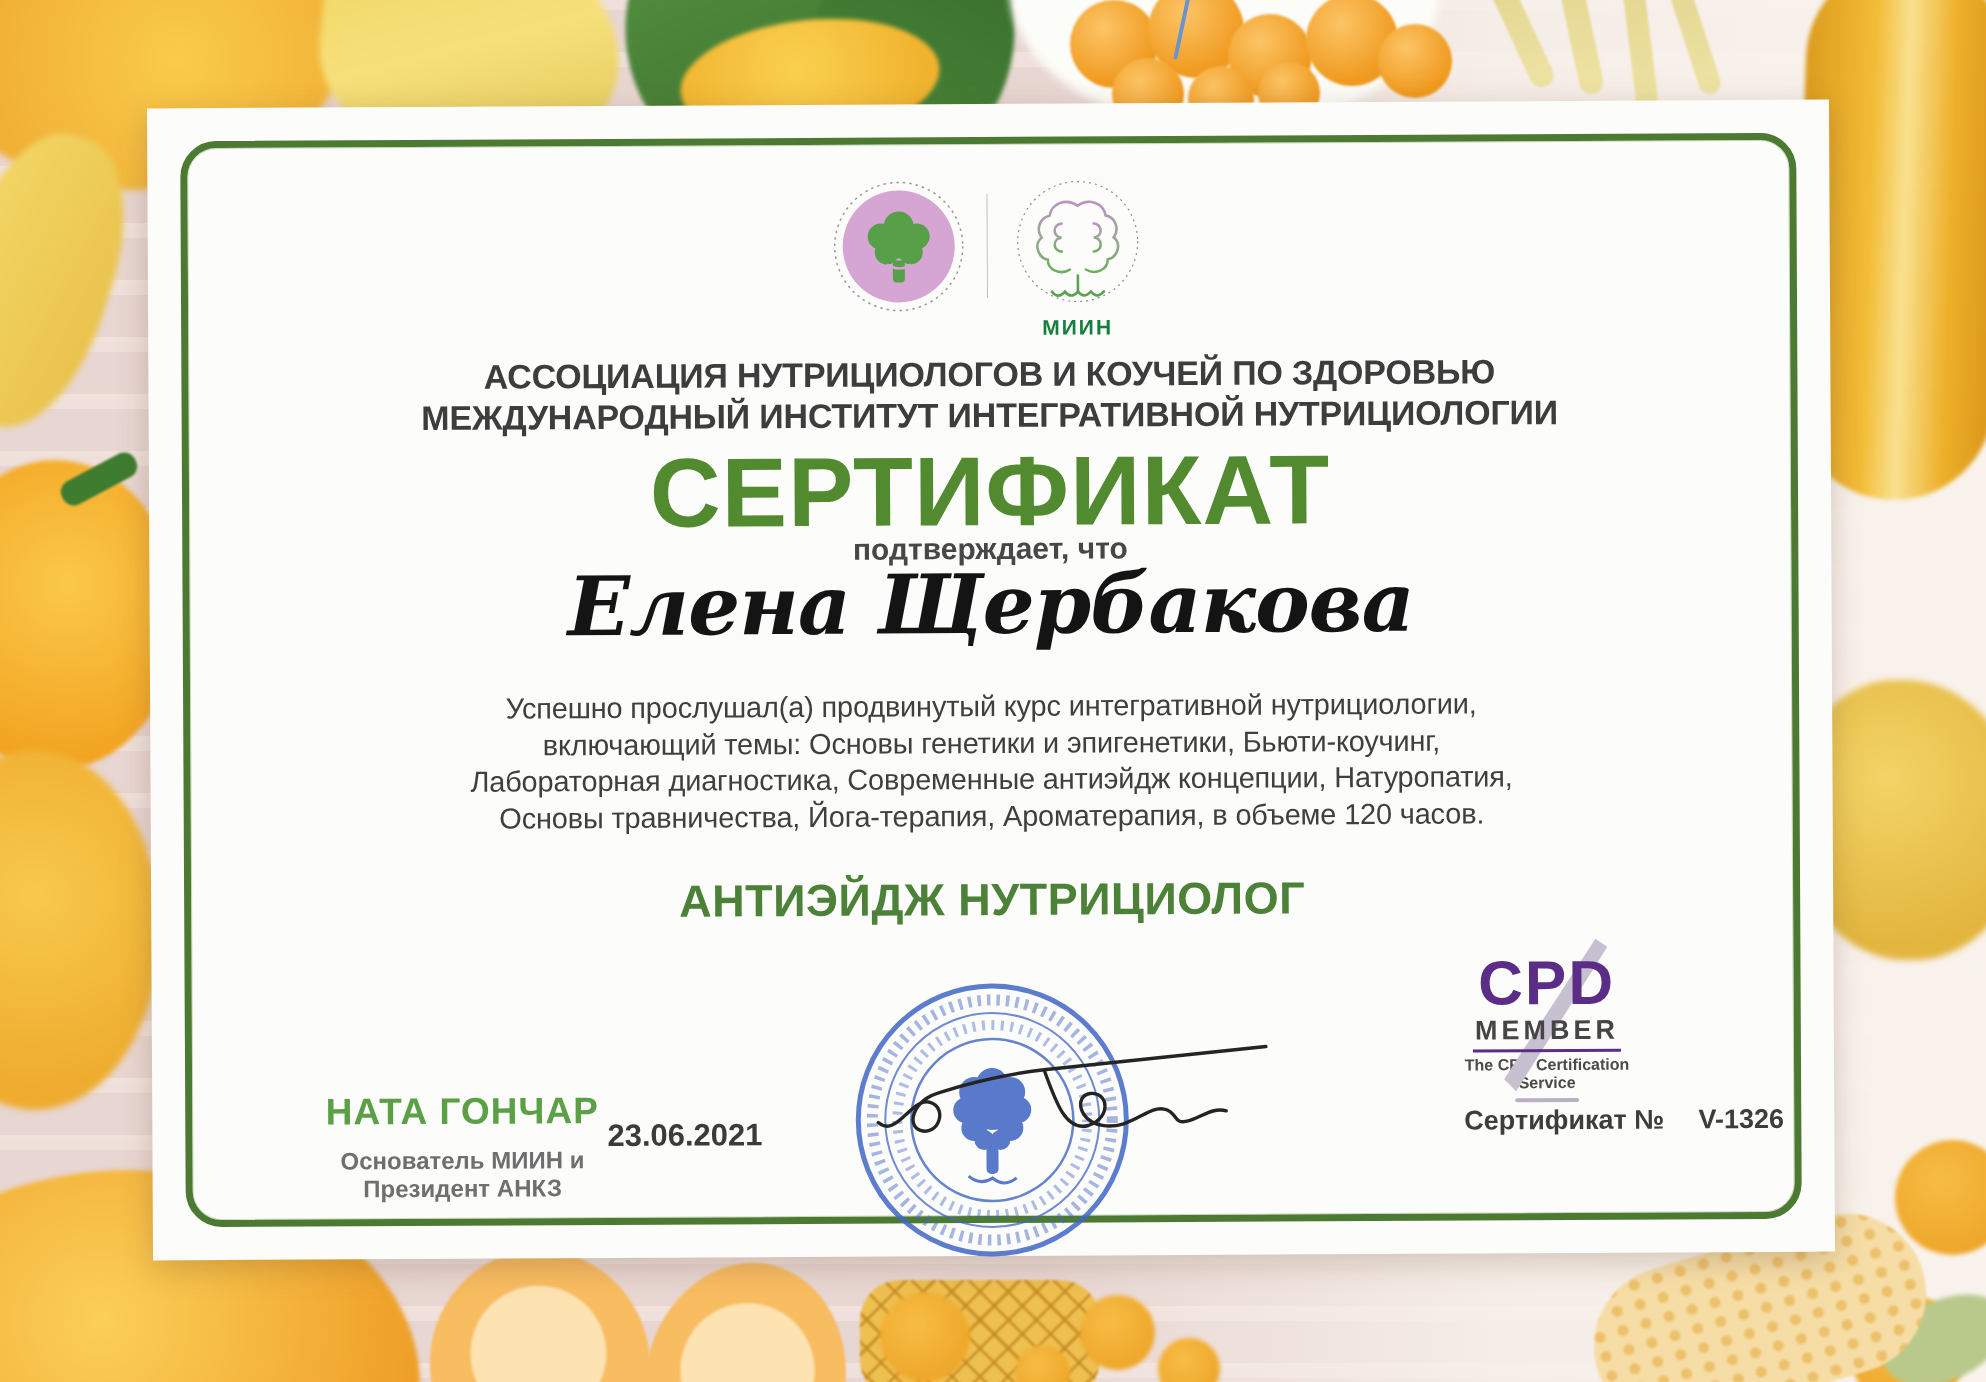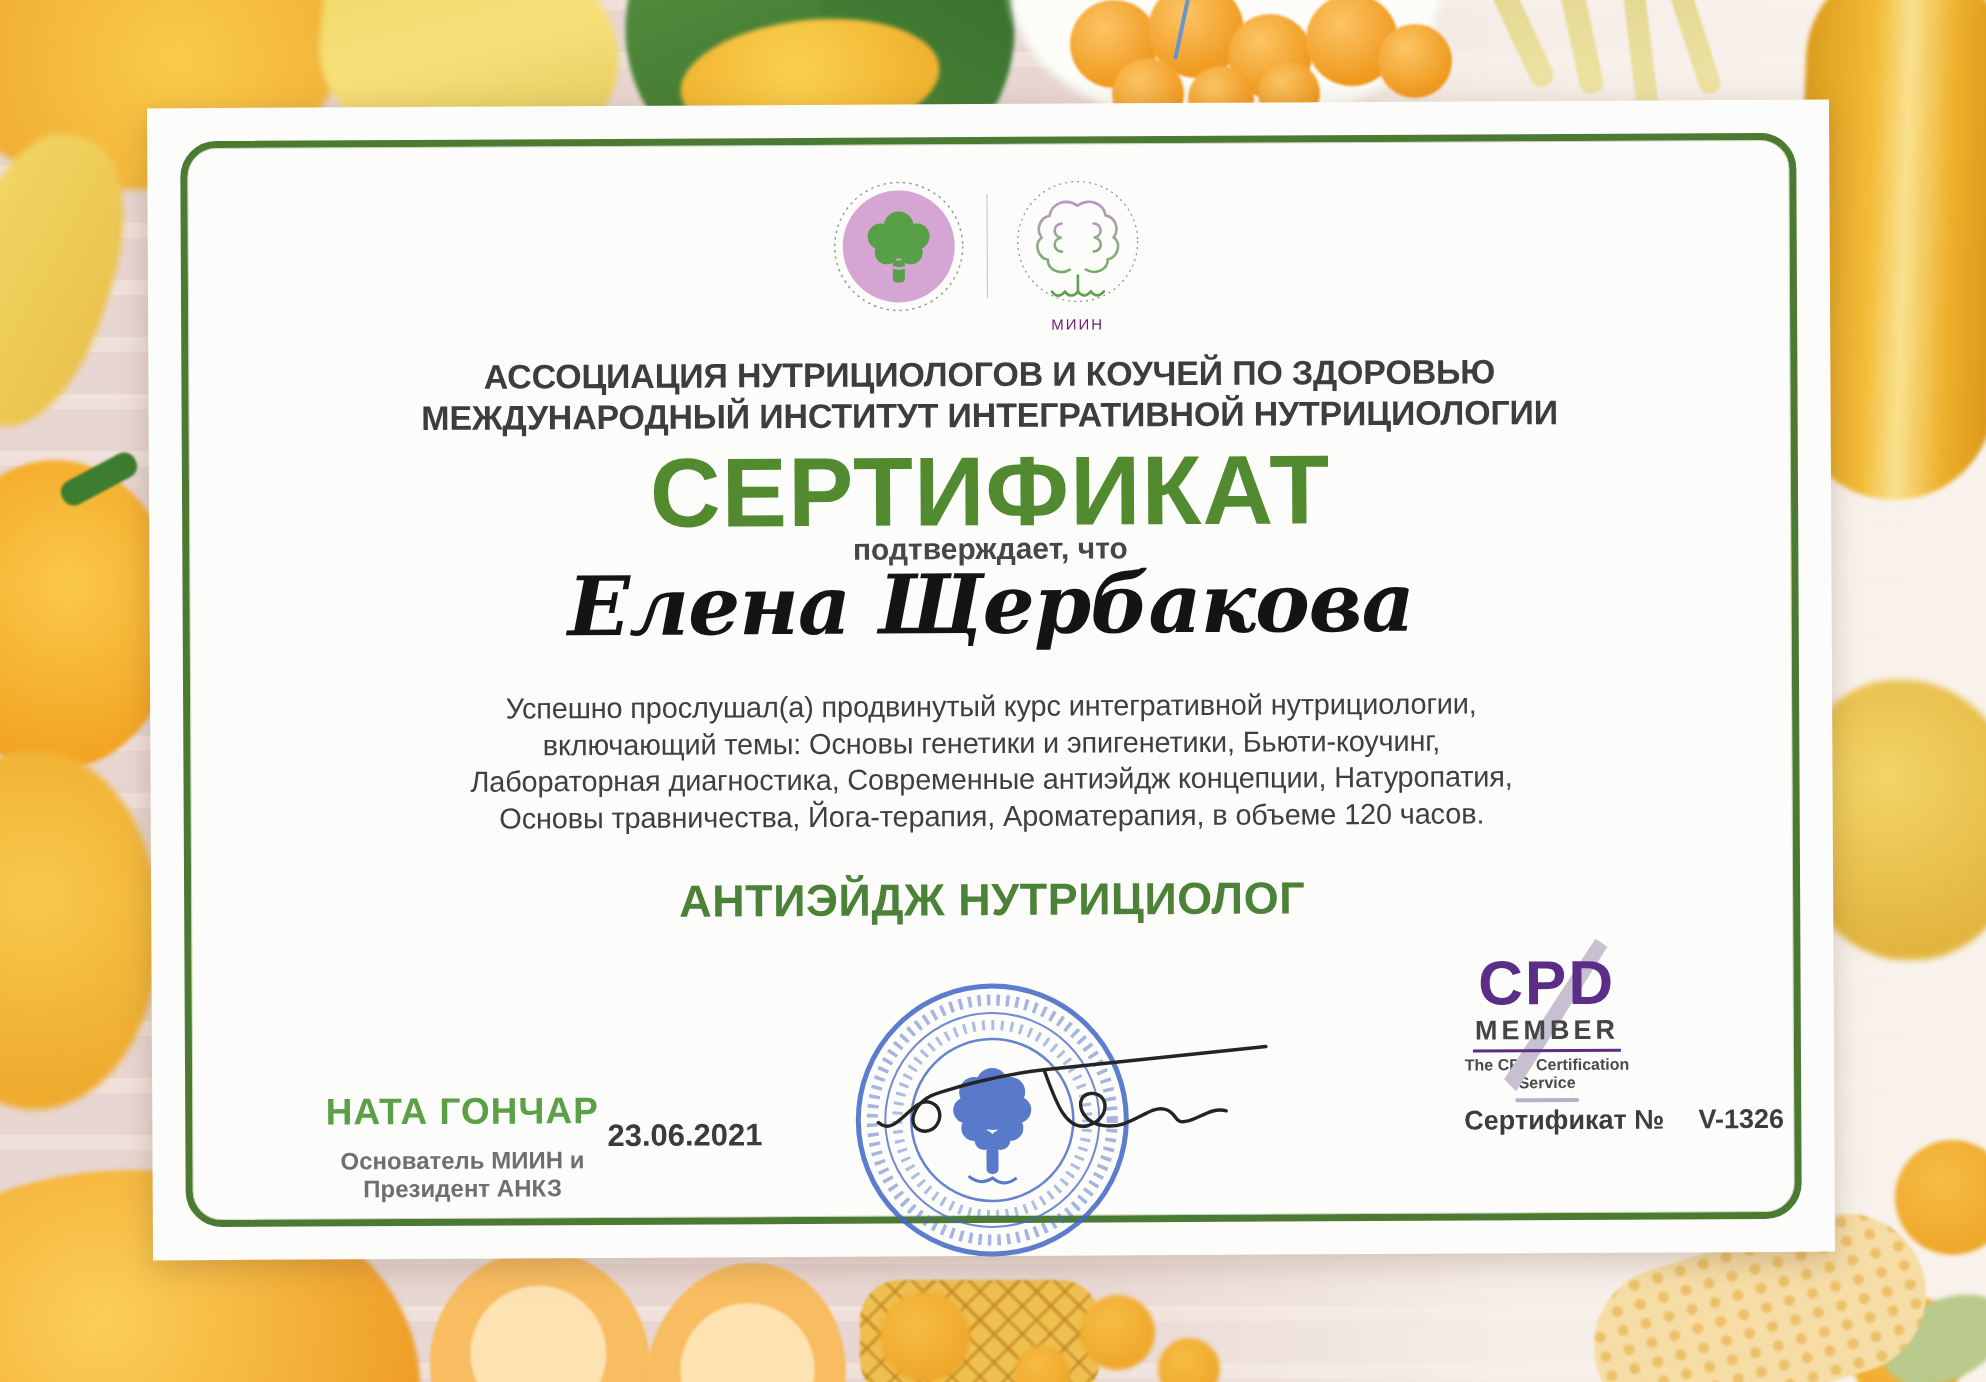--- a/index.html
+++ b/index.html
@@ -18,21 +18,21 @@
     background:#fcfcfa;box-shadow:0 8px 30px rgba(110,80,50,.28);
     transform:rotate(-0.3deg);transform-origin:center;z-index:10;}
   .frame{position:absolute;inset:33px;border:7px solid #4c7a33;border-radius:36px;
     box-shadow:inset 0 0 0 1px rgba(140,180,110,.45);}
   .centered{position:absolute;left:0;right:0;text-align:center;}
 
   
   .logos{top:76px;display:flex;justify-content:center;align-items:flex-start;gap:20px;}
   .badge{position:relative;}
   .logo-divider{width:1px;height:104px;background:#c2c2c2;margin-top:14px;}
-  .miin-label{font-size:15px;font-weight:400;color:#701a75;letter-spacing:2px;margin-top:-4px;}
+  .miin-label{font-size:21px;font-weight:700;color:#15803d;letter-spacing:2px;margin-top:-4px;}
 
   
   .assoc{top:250px;font-size:34px;line-height:41px;font-weight:700;color:#3d3d3d;letter-spacing:-0.2px;}
   .title{top:336px;font-size:98px;font-weight:700;color:#528a30;letter-spacing:1px;line-height:1.05;}
   .confirms{top:428px;font-size:30px;font-weight:600;color:#474747;}
   .name{top:452px;font-family:"DejaVu Serif",serif;font-style:italic;font-weight:700;
     font-size:82px;color:#141414;letter-spacing:-1px;}
   .body-text{top:584px;font-size:29px;line-height:36.5px;font-weight:500;color:#3f3f3f;letter-spacing:-0.2px;}
   .qualification{top:770px;font-size:45px;font-weight:800;color:#4c8138;letter-spacing:0.5px;}
 

